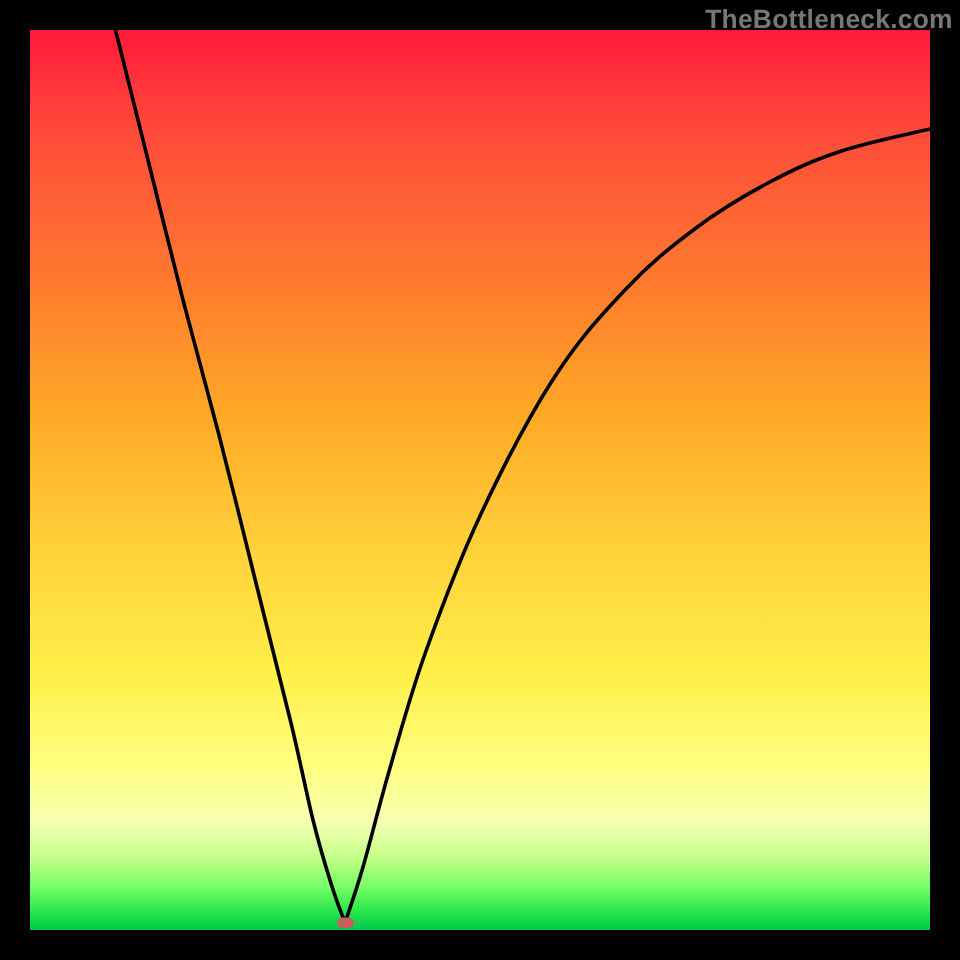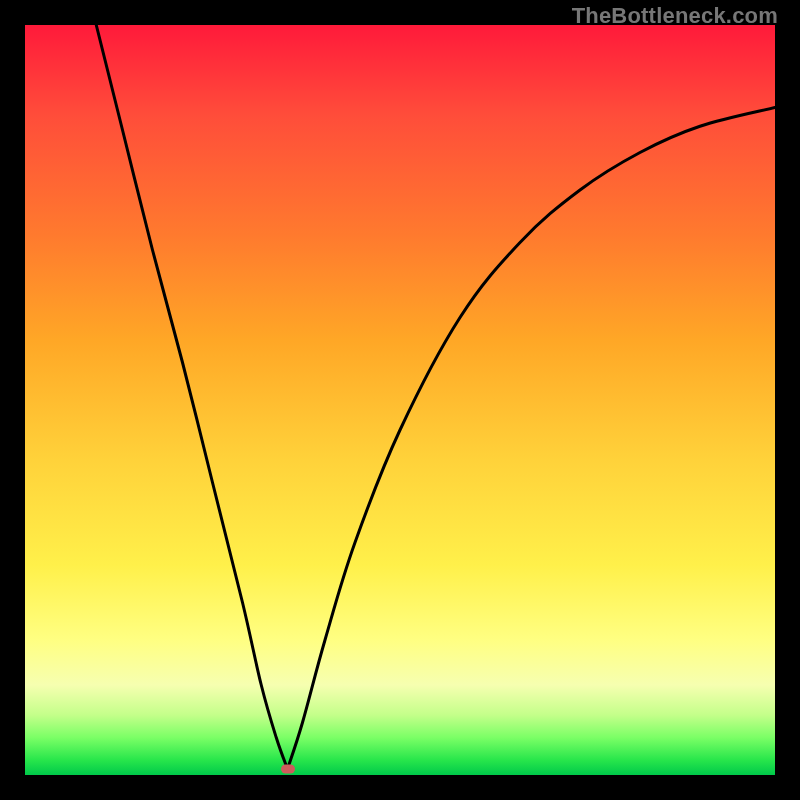--- a/index.html
+++ b/index.html
@@ -36,21 +36,21 @@
       #f6ffb0 88%,
       #c4ff8a 92%,
       #7bff66 95%,
       #28e64b 98%,
       #00c94a 100%
     );
   }
   .watermark {
     position: absolute;
     top: 3px;
-    right: 22px;
+    right: 6px;
     color: #777;
     font-size: 22px;
     font-weight: 600;
     letter-spacing: 0.2px;
     font-family: Arial, Helvetica, sans-serif;
     user-select: none;
   }
   svg.curve {
     position: absolute;
     left: 0;

